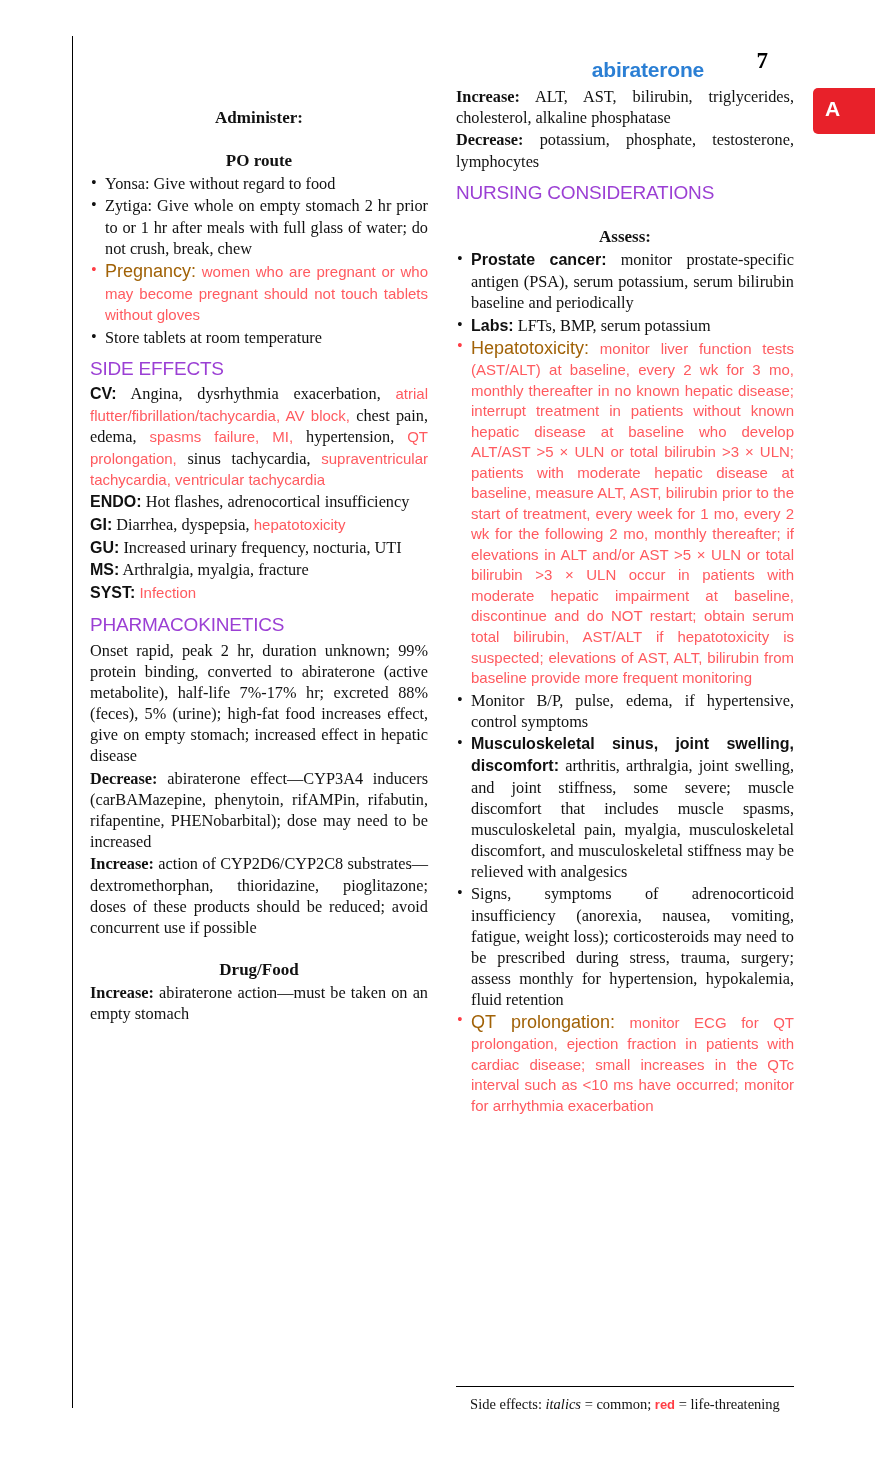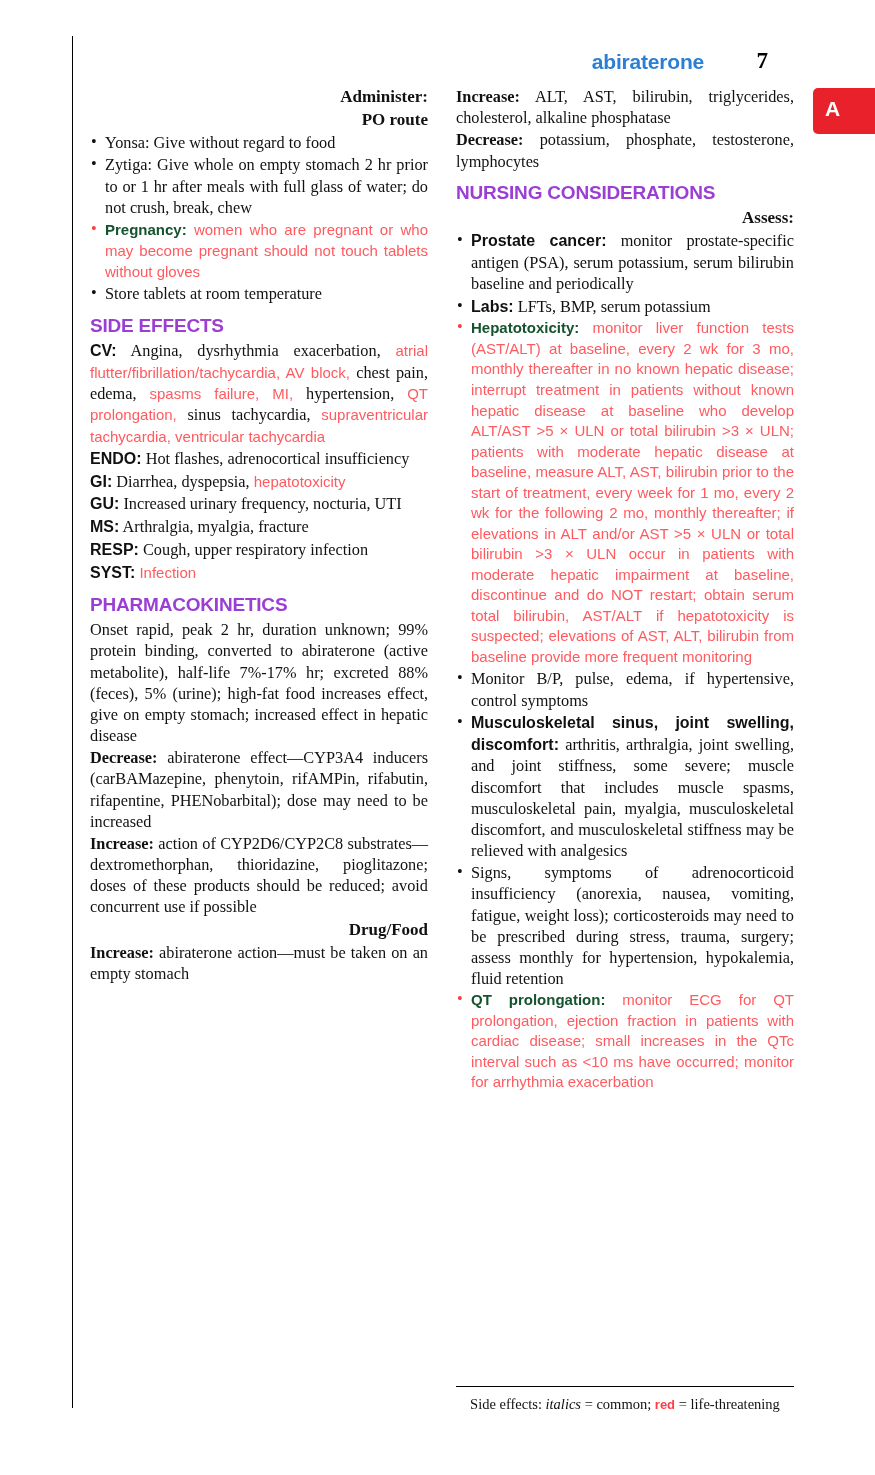--- a/index.html
+++ b/index.html
@@ -28,21 +28,21 @@
     background: #000;
   }
   .header {
     position: absolute;
     left: 90px; top: 50px;
     width: 706px;
     height: 34px;
   }
   .header .drug-name {
     position: absolute;
-    right: 92px; top: 0;
+    right: 92px; top: 8px;
     font-family: "Liberation Sans", sans-serif;
     font-weight: bold;
     font-size: 21px;
     color: #2b7fd4;
     letter-spacing: -0.2px;
   }
   .header .page-num {
     position: absolute;
     right: 28px; top: -2px;
     font-family: "Liberation Serif", serif;
@@ -73,33 +73,34 @@
     line-height: 1.30;
     text-align: justify;
     text-justify: inter-word;
     hyphens: auto;
   }
   .col-left { left: 90px; }
   .col-right { left: 456px; }
 
   .sec-head {
     font-family: "Liberation Sans", sans-serif;
-    font-weight: bold;
+    font-weight: normal;
     font-size: 19px;
     color: #9b3fd4;
     margin: 9px 0 2px 0;
     letter-spacing: -0.2px;
     text-align: left;
   }
   .blue-head {
     font-family: "Liberation Serif", serif;
     font-weight: bold;
     font-size: 17px;
     color: #111;
-    text-align: right;
+    text-align: center;
+    margin-top: 21px;
   }
   .lbl {
     font-weight: bold;
   }
   .lbl-sans {
     font-family: "Liberation Sans", sans-serif;
     font-weight: bold;
     font-size: 16px;
   }
   p {
@@ -115,24 +116,24 @@
     position: absolute;
     left: 1px;
     top: -1px;
   }
   .red {
     color: #ff5a5f;
     font-family: "Liberation Sans", sans-serif;
     font-size: 15px;
   }
   .red-b {
-    color: #14532d;
-    font-family: "Liberation Sans", sans-serif;
-    font-weight: bold;
-    font-size: 15px;
+    color: #a16207;
+    font-family: "Liberation Sans", sans-serif;
+    font-weight: normal;
+    font-size: 18px;
   }
   .redbul > .bul { color: #ff3d45; }
   .ital { font-style: italic; }
   .footer {
     position: absolute;
     left: 456px; top: 1396px;
     width: 338px;
     font-size: 14.5px;
     text-align: center;
   }
@@ -207,24 +208,20 @@
       <span class="lbl-sans">GU:</span>
       <span>Increased urinary frequency, nocturia, UTI</span>
     </p>
 
 
     <p>
       <span class="lbl-sans">MS:</span>
       <span>Arthralgia, myalgia, fracture</span>
     </p>
 
-    <p>
-      <span class="lbl-sans">RESP:</span>
-      <span>Cough, upper respiratory infection</span>
-    </p>
 
     <p>
       <span class="lbl-sans">SYST:</span>
       <span class="red">Infection</span>
     </p>
 
     <p class="sec-head">PHARMACOKINETICS</p>
     <p>Onset rapid, peak 2 hr, duration unknown; 99% protein binding, converted to abiraterone (active metabolite), half-life 7%-17% hr; excreted 88% (feces), 5% (urine); high-fat food increases effect, give on empty stomach; increased effect in hepatic disease</p>
 
 

